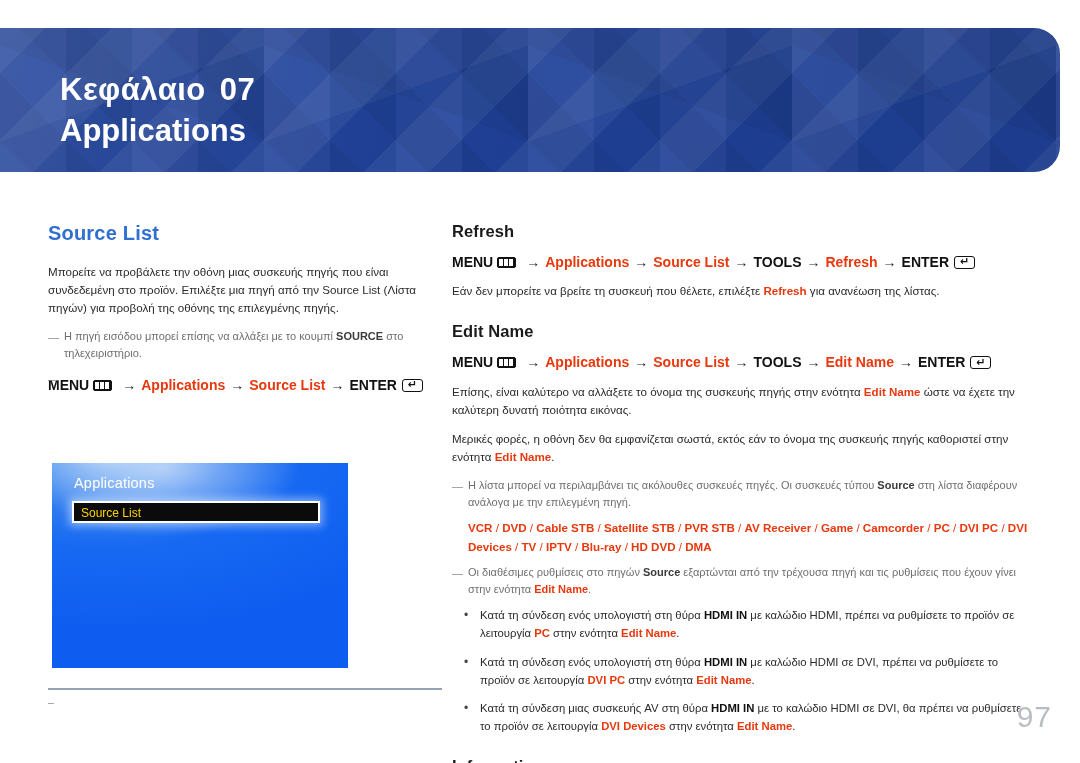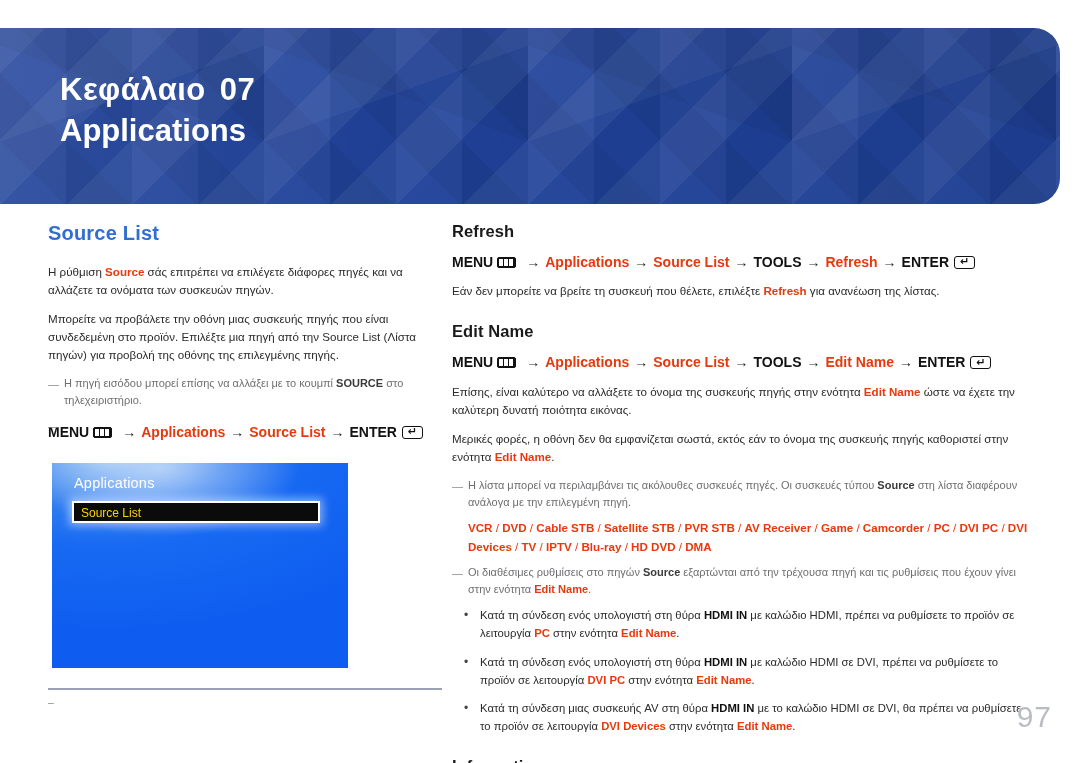--- a/index.html
+++ b/index.html
@@ -8,21 +8,21 @@
     background:#ffffff;
     font-family:"Liberation Sans","DejaVu Sans",sans-serif;
     color:#231f20;
     position:relative;
     overflow:hidden;
     -webkit-font-smoothing:antialiased;
   }
 
   
   #chapter-banner{
-    position:absolute;left:0;top:28px;width:1060px;height:176px;
+    position:absolute;left:0;top:28px;width:1060px;height:144px;
     border-top-right-radius:26px;border-bottom-right-radius:26px;
     background:#1f4199;
     overflow:hidden;
   }
   #chapter-banner .cubes{
     position:absolute;inset:0;
     background-image:
       linear-gradient(135deg, rgba(255,255,255,.055) 0 25%, transparent 25% 50%, rgba(255,255,255,.055) 50% 75%, transparent 75%),
       linear-gradient(45deg, rgba(0,0,0,.05) 0 25%, transparent 25% 50%, rgba(0,0,0,.05) 50% 75%, transparent 75%),
       linear-gradient(90deg, rgba(255,255,255,.035) 0 50%, rgba(0,0,0,.03) 50% 100%);
@@ -178,21 +178,20 @@
       <span>Κεφάλαιο</span><span class="num">07</span>
     </div>
     <div class="chapter-line2">Applications</div>
   </div>
 </div>
 
 <div id="left-col">
 
   <h2 class="section-title">Source List</h2>
 
-  <p class="body"><span>Η ρύθμιση </span><span class="red">Source</span><span> σάς επιτρέπει να επιλέγετε διάφορες πηγές και να αλλάζετε τα ονόματα των συσκευών πηγών.</span></p>
 
   <p class="body">Μπορείτε να προβάλετε την οθόνη μιας συσκευής πηγής που είναι συνδεδεμένη στο προϊόν. Επιλέξτε μια πηγή από την Source List (Λίστα πηγών) για προβολή της οθόνης της επιλεγμένης πηγής.</p>
 
   <div class="note">
     <span class="dash">—</span><span>Η πηγή εισόδου μπορεί επίσης να αλλάξει με το κουμπί </span><span class="bold">SOURCE</span><span> στο τηλεχειριστήριο.</span>
   </div>
 
   <div class="note">
     <span class="dash">—</span>
   </div>

